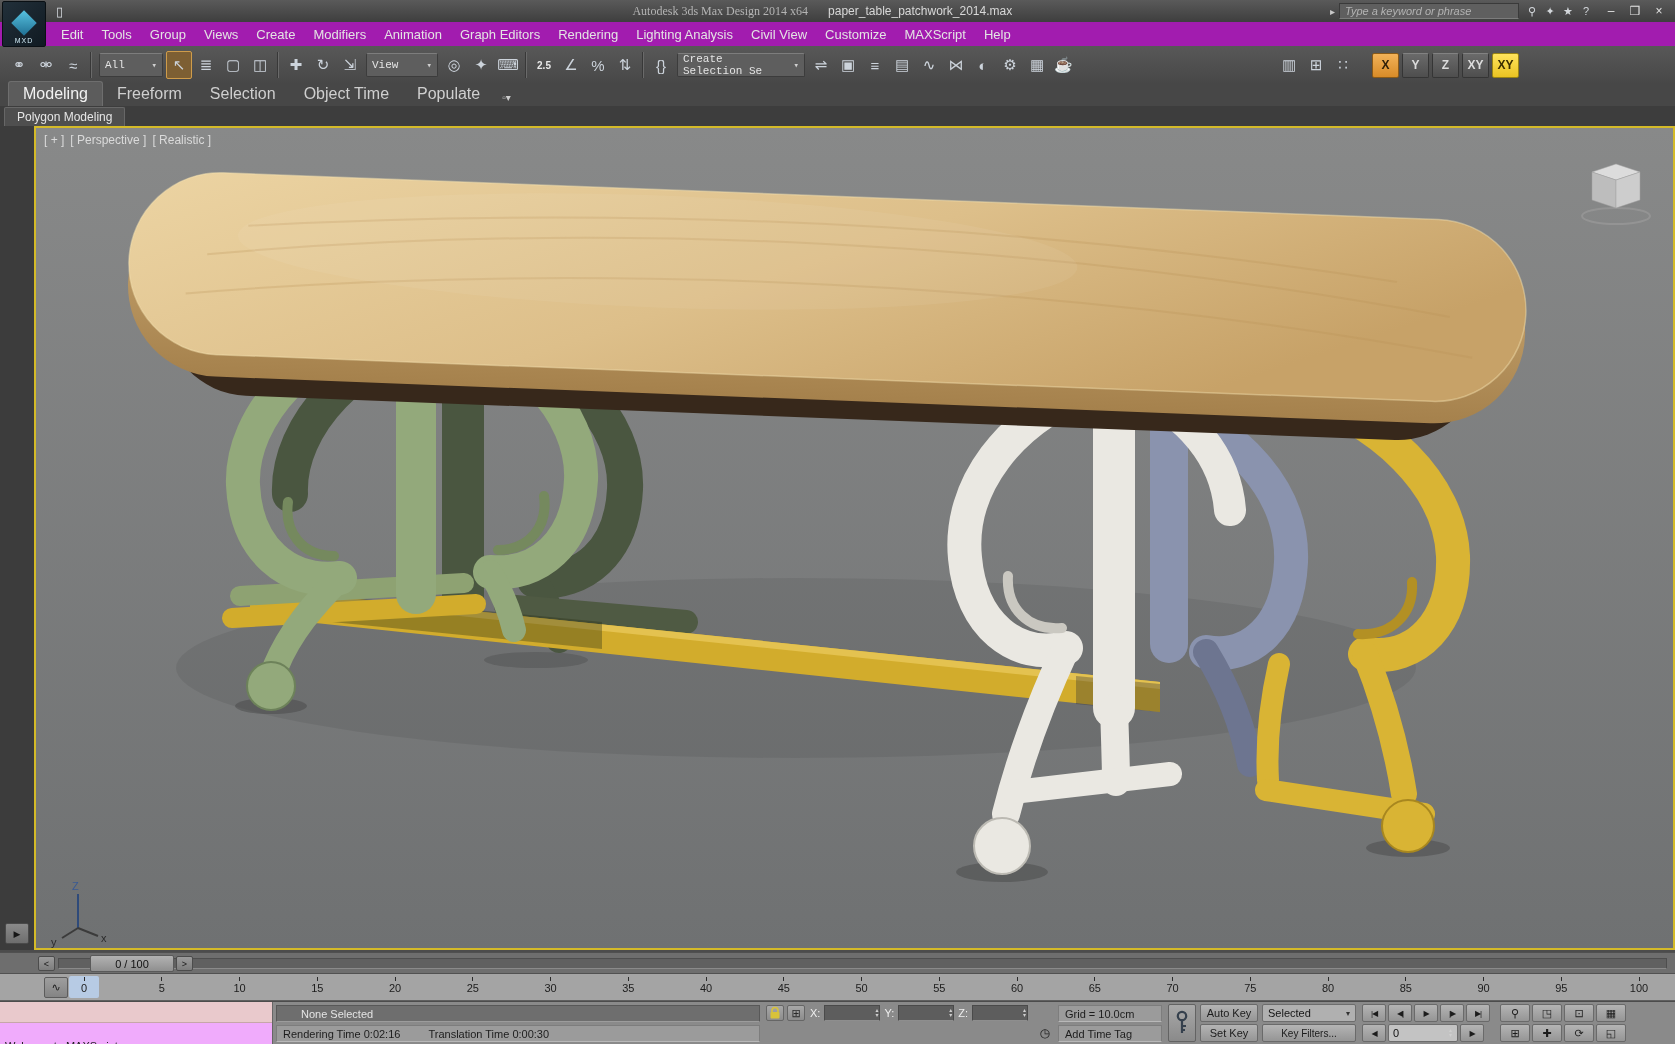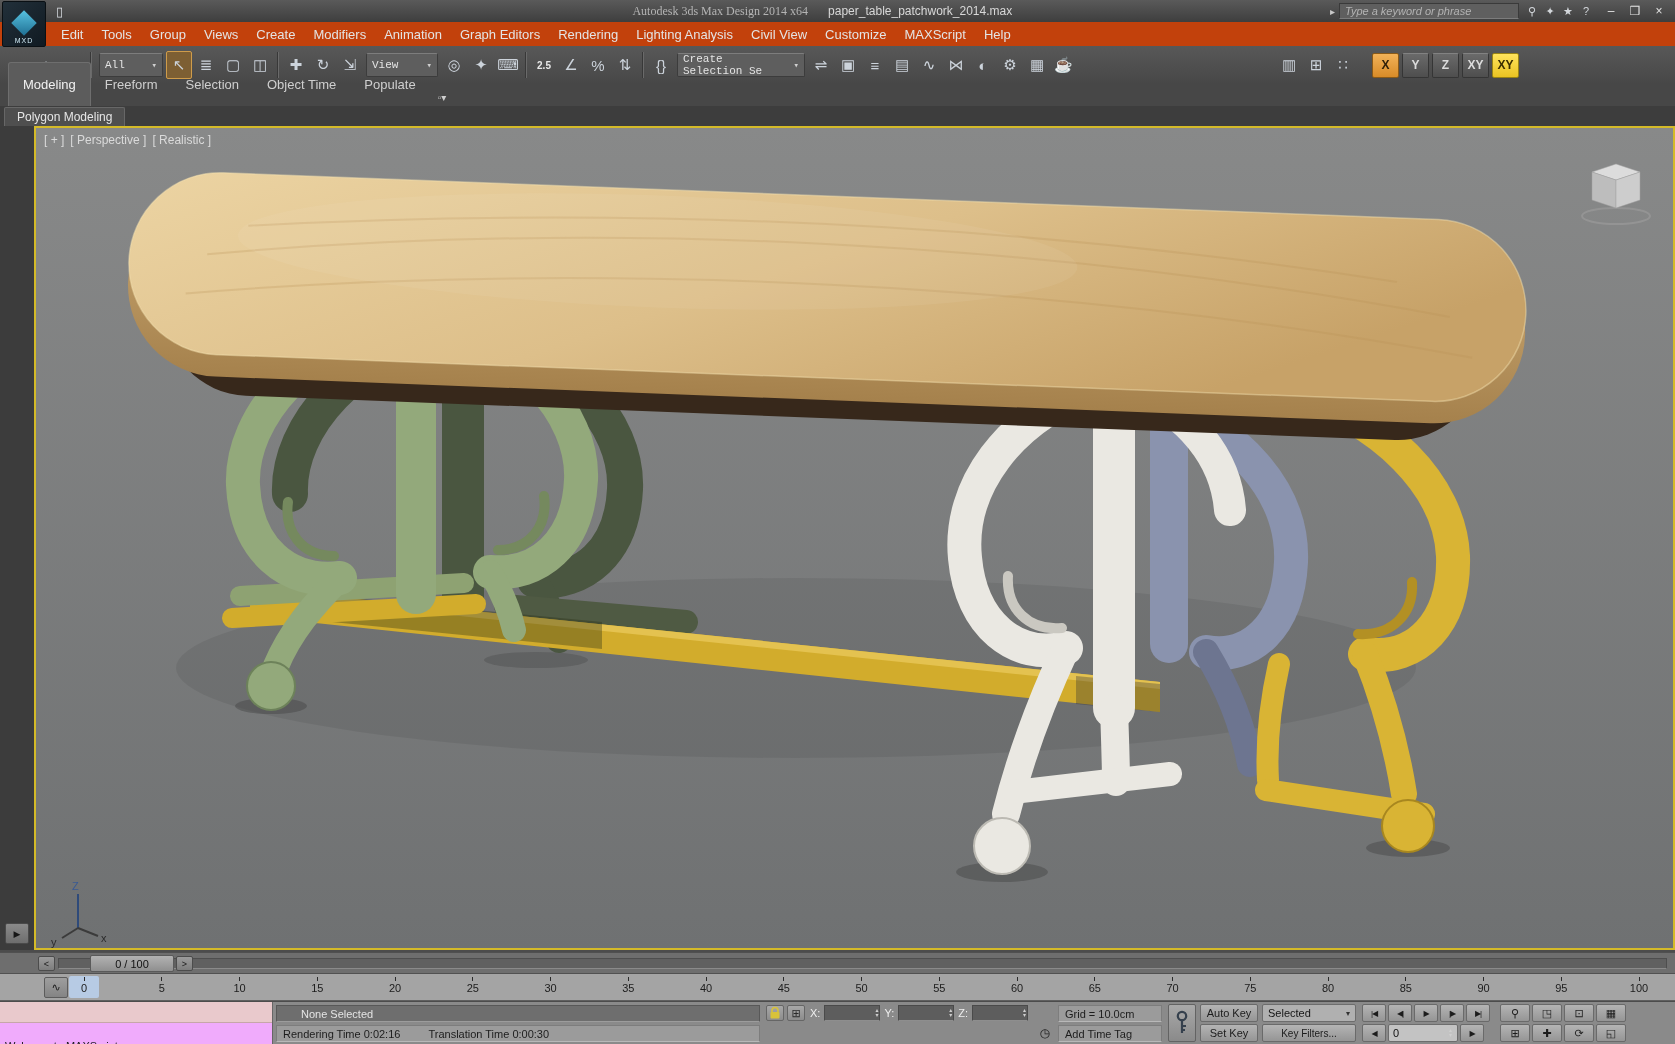--- a/index.html
+++ b/index.html
@@ -25,21 +25,21 @@
   .app-title{font-size:12px;color:#b4b4b4;font-family:Liberation Serif, serif;}
   .doc-title{font-size:12px;color:#d8d8d8;}
   .tb-right{position:absolute;right:4px;top:0;height:22px;display:flex;align-items:center;gap:4px;}
   .ic-arrow{color:#c9c9c9;font-size:10px;}
   .search-input{width:168px;height:14px;background:#5f5f5f;border:1px solid #3a3a3a;border-bottom-color:#7c7c7c;
         color:#e6e6e6;font-size:11px;font-style:italic;padding:0 5px;outline:none;font-family:"Liberation Sans",sans-serif;}
   .search-input::placeholder{color:#b3b3b3;}
   .tico{width:18px;height:18px;display:flex;align-items:center;justify-content:center;color:#d3d7db;font-size:11px;}
   .winctl{width:24px;height:18px;display:flex;align-items:center;justify-content:center;color:#e3e3e3;font-size:12px;}
   
-  .menubar{position:absolute;left:0;top:22px;right:0;height:24px;background:#c2410c;
+  .menubar{position:absolute;left:0;top:22px;right:0;height:24px;background:#a21caf;
            display:flex;align-items:center;padding-left:52px;border-bottom:3px solid #8b5cf6;}
   .menu-item{padding:0 9px;font-size:13px;color:#e4e4e4;line-height:23px;}
   
   .maintoolbar{position:absolute;left:0;top:46px;right:0;height:38px;
            background:linear-gradient(#585858,#474747);display:flex;align-items:center;padding:0 6px;}
   .tgroup{display:flex;align-items:center;gap:1px;}
   .tbtn{width:26px;height:28px;display:flex;align-items:center;justify-content:center;border-radius:2px;
         color:#ccd3db;font-size:15px;}
   .tbtn .tg{pointer-events:none;}
   .tbtn.active-tool{background:#7d5f33;border:1px solid #cf9c4a;box-sizing:border-box;}
@@ -54,21 +54,21 @@
   .axis-cluster{display:flex;gap:3px;margin-left:16px;margin-right:150px;}
   .ax-btn{width:27px;height:25px;display:flex;align-items:center;justify-content:center;font-weight:bold;
         font-size:12px;color:#dcdcdc;background:linear-gradient(#6a6a6a,#4e4e4e);
         border:1px solid #353535;border-top-color:#828282;border-radius:2px;box-sizing:border-box;}
   .ax-btn.on{background:linear-gradient(#f2b258,#d78b28);color:#2e1f08;border-color:#8a5a18;}
   .ax-btn.on2{background:linear-gradient(#ffe35c,#eac322);color:#3a2e00;border-color:#9a8414;}
   .spacer{margin-left:auto;}
   
   .ribbonrow{position:absolute;left:0;top:84px;right:0;height:22px;background:#474747;
         display:flex;align-items:flex-end;padding-left:8px;border-bottom:1px solid #3a3a3a;}
-  .rtab{padding:14px 14px;font-size:13px;color:#cfcfcf;}
+  .rtab{padding:3px 14px;font-size:16px;color:#cfcfcf;}
   .rtab.active{background:#5c5c5c;color:#f2f2f2;border-radius:3px 3px 0 0;border:1px solid #6e6e6e;border-bottom:none;}
   .ribbon-config{padding:3px 8px;color:#cfcfcf;font-size:10px;}
   .paneltabrow{position:absolute;left:0;top:106px;right:0;height:20px;background:#3d3d3d;display:flex;align-items:flex-end;padding-left:4px;}
   .ptab{padding:2px 12px;font-size:12px;color:#e6e6e6;background:#4f4f4f;border:1px solid #676767;border-bottom:none;border-radius:2px 2px 0 0;}
   
   .leftstrip{position:absolute;left:0;top:126px;width:34px;height:824px;background:#3c3c3c;}
   .expand-btn{position:absolute;left:5px;bottom:6px;width:22px;height:19px;
         background:linear-gradient(#8a8a8a,#6e6e6e);border:1px solid #4a4a4a;border-radius:2px;
         color:#171717;font-size:9px;display:flex;align-items:center;justify-content:center;}
   .viewport{position:absolute;left:34px;top:126px;width:1641px;height:824px;box-sizing:border-box;

